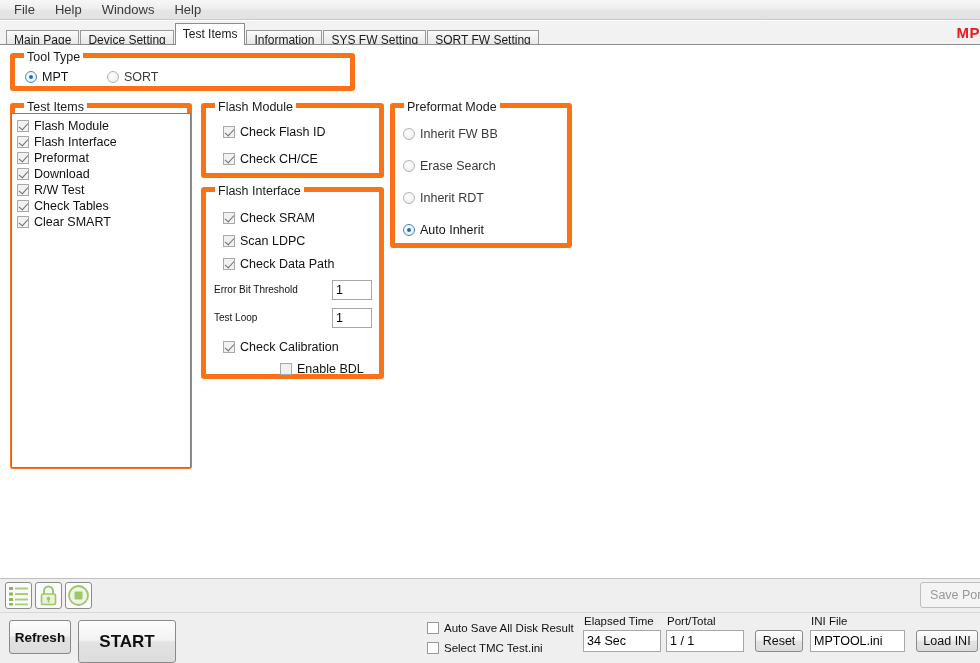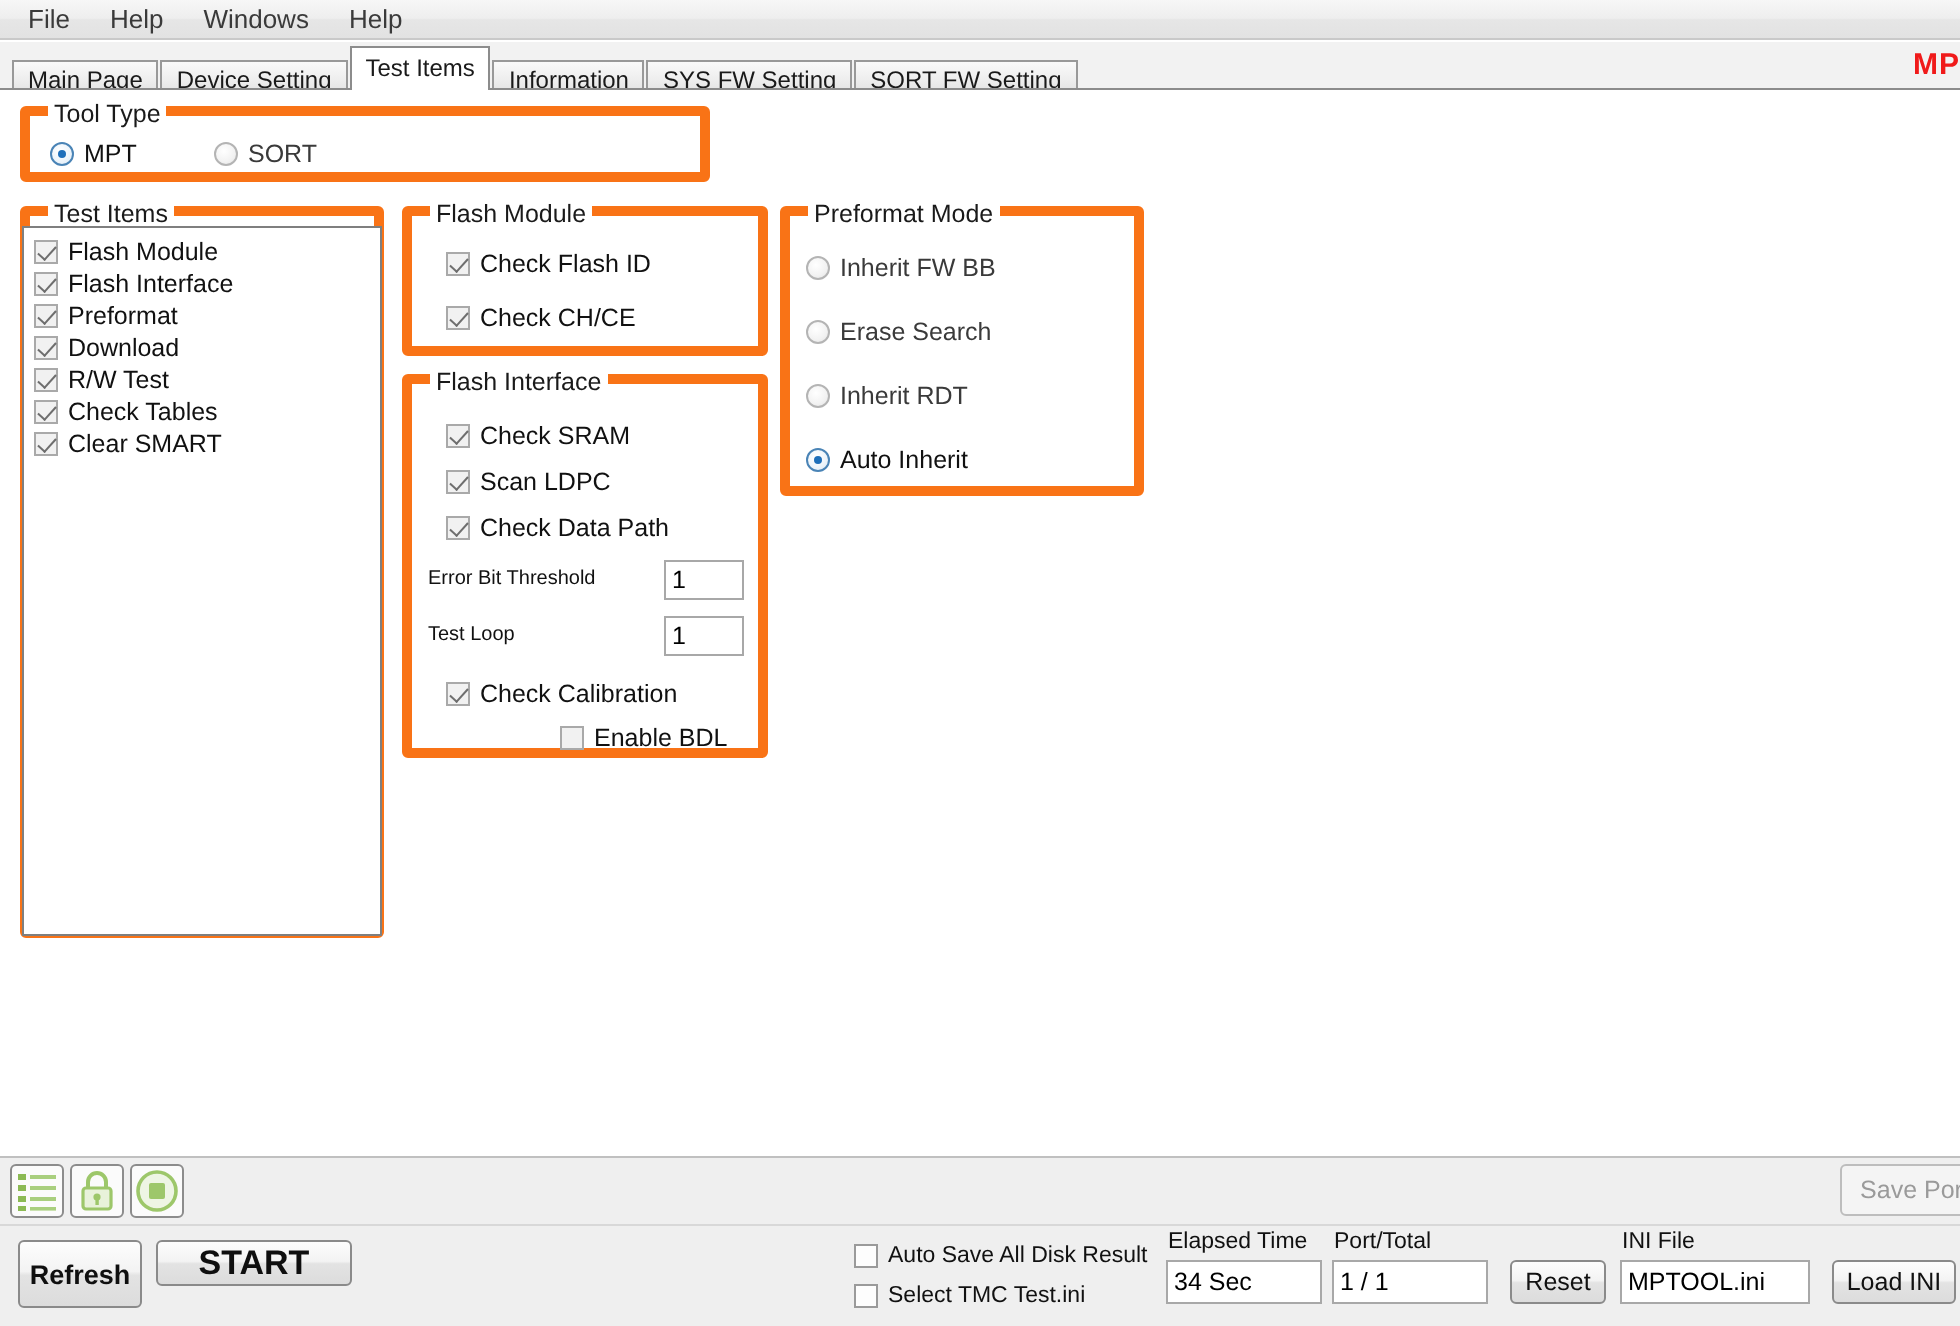--- a/index.html
+++ b/index.html
@@ -447,21 +447,21 @@
         <circle cx="12.5" cy="12.5" r="9.5" fill="#eef5e4" stroke="#9dc76a" stroke-width="1.8"></circle>
         <rect x="8.5" y="8.5" width="8" height="8" rx="1" fill="#9dc76a"></rect>
       </svg>
     </div>
 
     <div class="minibtn disabled" style="left:920px; top:3px; width:75px; height:26px;">Save Port</div>
 
     <div class="toolsep"></div>
 
     <div class="bigbtn small" style="left:9px;   top:41px; width:62px;  height:34px;">Refresh</div>
-    <div class="bigbtn" style="left:78px;  top:41px; width:98px;  height:23px;">START</div>
+    <div class="bigbtn" style="left:78px;  top:41px; width:98px;  height:43px;">START</div>
 
     <div class="bcb" style="left:427px; top:43px;">
       <span class="cbox"></span>
       <span class="cblabel">Auto Save All Disk Result</span>
     </div>
     <div class="bcb" style="left:427px; top:63px;">
       <span class="cbox"></span>
       <span class="cblabel">Select TMC Test.ini</span>
     </div>
 

